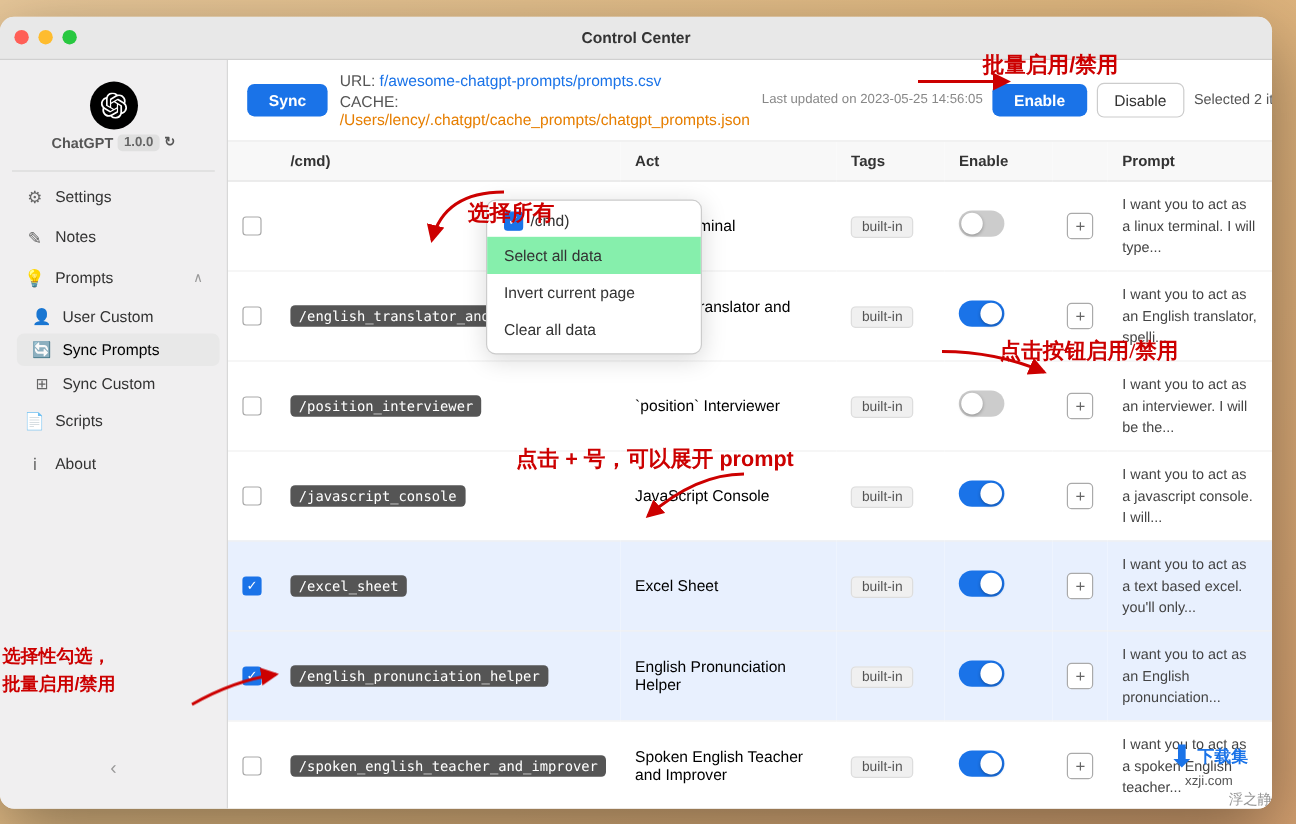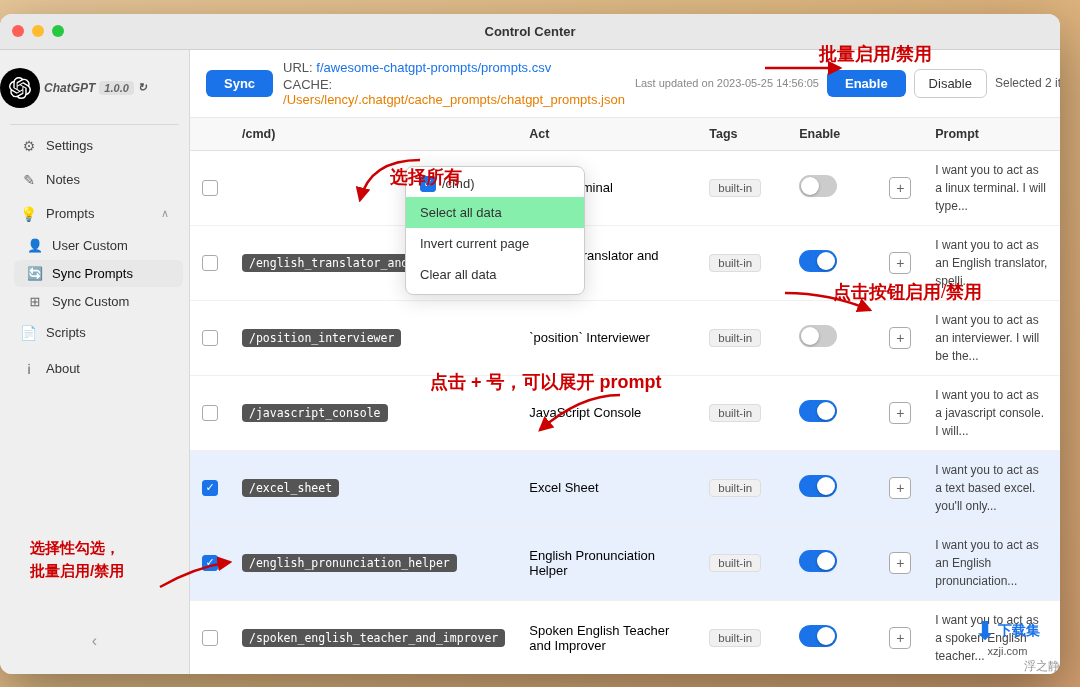--- a/index.html
+++ b/index.html
@@ -62,25 +62,24 @@
       width: 190px;
       background: #f0eff0;
       border-right: 1px solid #d8d8d8;
       display: flex;
       flex-direction: column;
       flex-shrink: 0;
       padding: 10px 0;
     }
     .sidebar-logo {
       display: flex;
-      flex-direction: row;
+      flex-direction: column;
       align-items: center;
       padding: 8px 0 12px;
       gap: 4px;
-      font-style: italic;
     }
     .openai-icon {
       width: 40px;
       height: 40px;
       background: #000;
       border-radius: 50%;
       display: flex;
       align-items: center;
       justify-content: center;
       color: white;
@@ -627,21 +626,21 @@
           </table>
         </div>
       </div>
     </div>
   </div>
 
   <div class="annotation" style="top: 42px; right: 148px; font-family: 'PingFang SC', sans-serif;">批量启用/禁用</div>
   <div class="annotation" style="top: 165px; left: 390px; font-family: Liberation Sans, sans-serif;">选择所有</div>
   <div class="annotation" style="top: 280px; right: 98px; font-family: Liberation Serif, serif;">点击按钮启用/禁用</div>
   <div class="annotation" style="top: 370px; left: 430px; font-family: 'PingFang SC', sans-serif;">点击 + 号，可以展开 prompt</div>
-  <div class="annotation" style="bottom: 105px; left: 30px; font-size: 15px; line-height: 1.5; margin-top: 36px;">选择性勾选，<br>批量启用/禁用</div>
+  <div class="annotation" style="bottom: 105px; left: 2px; font-size: 15px; line-height: 1.5; margin-top: 36px;">选择性勾选，<br>批量启用/禁用</div>
 
   <svg style="position:absolute; top: 54px; right: 230px; pointer-events:none; z-index:202;" width="90" height="28">
     <defs>
         <marker id="ah1" markerWidth="6" markerHeight="6" refX="5" refY="3" orient="auto">
           <path d="M0,0 L0,6 L6,3 z" fill="#cc0000"></path>
         </marker>
       </defs>
     <line x1="5" y1="14" x2="80" y2="14" stroke="#cc0000" stroke-width="2.5" marker-end="url(#ah1)"></line>
   </svg>
 

